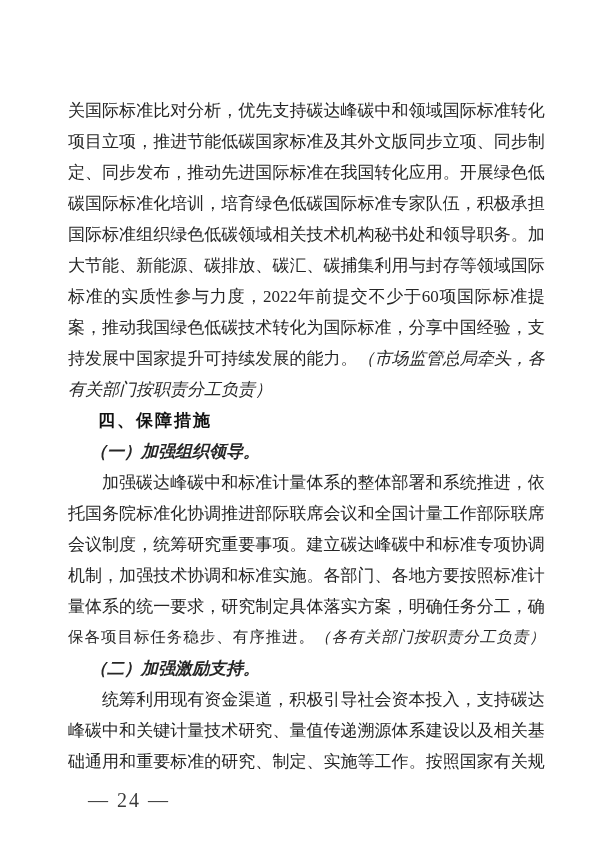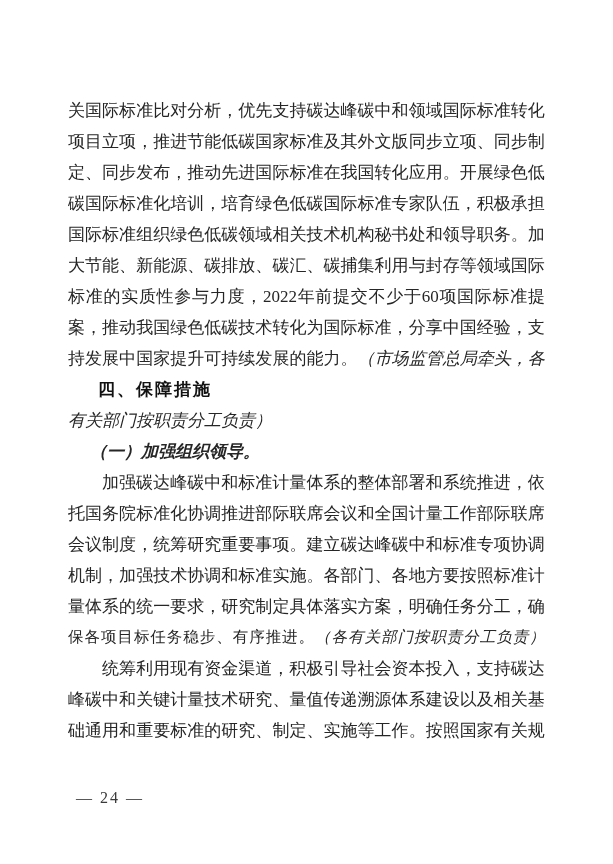--- a/index.html
+++ b/index.html
@@ -36,22 +36,22 @@
   .song{font-style:normal;}
   .kai{font-style:italic;}
   .hei{
     font-family:"Liberation Sans","DejaVu Sans",sans-serif;
     font-weight:700;
     color:#121212;
     letter-spacing:2px;
   }
   .pagenum{
     position:absolute;
-    left:76px;top:789px;
-    font-size:16px;
+    left:88px;top:789px;
+    font-size:20px;
     letter-spacing:2px;
     color:#3a3a3a;
     font-family:"Liberation Serif","DejaVu Serif",serif;
   }
 </style>
 </head>
 <body>
 
 <div class="page">
   <div class="textblock" id="textblock">
@@ -316,22 +316,22 @@
         <span class="kai">场</span>
         <span class="kai">监</span>
         <span class="kai">管</span>
         <span class="kai">总</span>
         <span class="kai">局</span>
         <span class="kai">牵</span>
         <span class="kai">头</span>
         <span class="kai">，</span>
         <span class="kai">各</span>
       </div>
+      <div class="line left"><span class="kai">有关部门按职责分工负责）</span></div>
       <div class="line left ind-heading"><span class="hei">四、保障措施</span></div>
-      <div class="line left"><span class="kai">有关部门按职责分工负责）</span></div>
       <div class="line left ind-sub"><span class="kai">（一）加强组织领导。</span></div>
       <div class="line justify ind-para">
         <span class="song">加</span>
         <span class="song">强</span>
         <span class="song">碳</span>
         <span class="song">达</span>
         <span class="song">峰</span>
         <span class="song">碳</span>
         <span class="song">中</span>
         <span class="song">和</span>
@@ -498,20 +498,21 @@
         <span class="kai">门</span>
         <span class="kai">按</span>
         <span class="kai">职</span>
         <span class="kai">责</span>
         <span class="kai">分</span>
         <span class="kai">工</span>
         <span class="kai">负</span>
         <span class="kai">责</span>
         <span class="kai">）</span>
       </div>
+      <div class="line left ind-sub"><span class="kai">（二）加强激励支持。</span></div>
       <div class="line justify ind-para">
         <span class="song">统</span>
         <span class="song">筹</span>
         <span class="song">利</span>
         <span class="song">用</span>
         <span class="song">现</span>
         <span class="song">有</span>
         <span class="song">资</span>
         <span class="song">金</span>
         <span class="song">渠</span>

